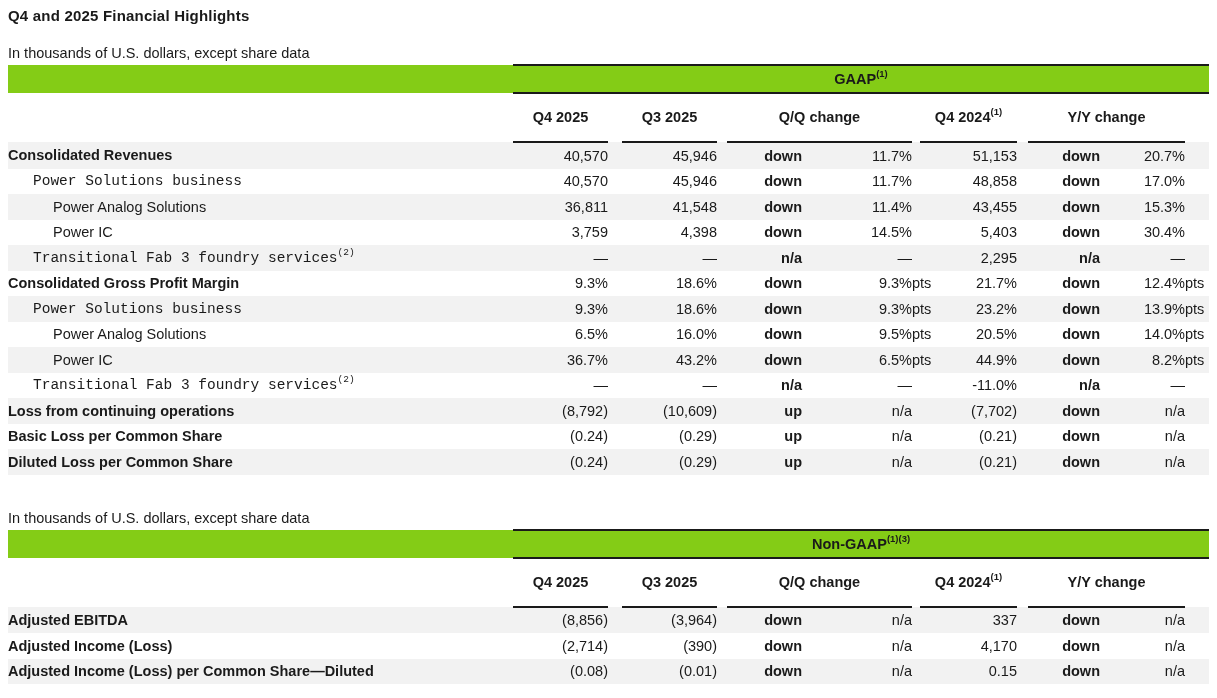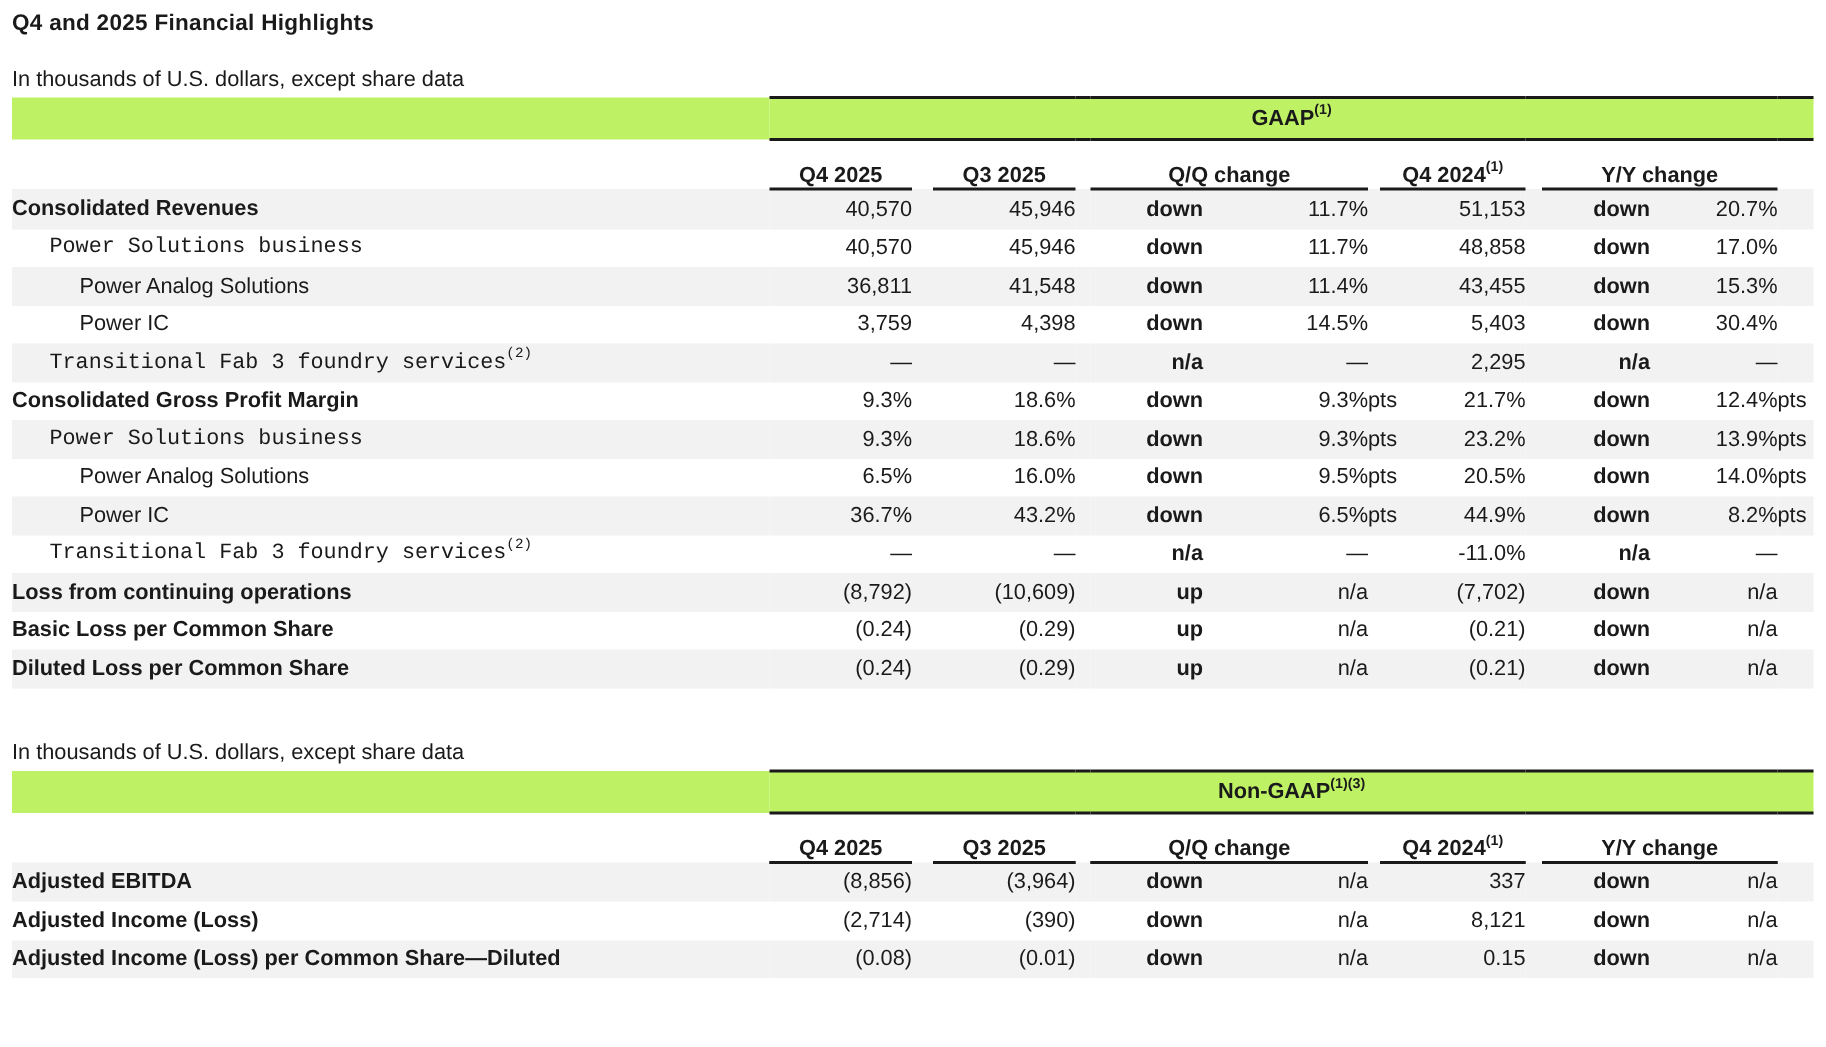--- a/index.html
+++ b/index.html
@@ -24,27 +24,27 @@
   col.w-label{width:505px;} col.w-q4{width:95px;} col.w-gap1{width:14px;}
   col.w-q3{width:95px;} col.w-gap2{width:10px;} col.w-qqd{width:75px;}
   col.w-qqv{width:110px;} col.w-gap3{width:8px;} col.w-q24{width:97px;}
   col.w-gap4{width:11px;} col.w-yyd{width:72px;} col.w-yyv{width:85px;}
   col.w-spacer{width:24px;}
   
   tr.unit-row th{
     height:25px;text-align:left;font-weight:normal;
     vertical-align:bottom;padding-bottom:3px;padding-right:24px;
   }
-  tr.band-row{background:#bef264;}
+  tr.band-row{background:#84cc16;}
   tr.band-row th{height:26px;}
   th.band{
     border-top:2px solid #1a1a1a;border-bottom:2px solid #1a1a1a;
     text-align:center;font-weight:bold;padding-right:30px;
   }
-  tr.cols-row th{height:31px;vertical-align:bottom;padding-bottom:0;}
+  tr.cols-row th{height:31px;vertical-align:bottom;padding-bottom:16px;}
   tr.cols-row th.col-h{
     border-bottom:2px solid #1a1a1a;text-align:center;font-weight:bold;
   }
   
   tbody.rows tr:nth-child(odd){background:#f2f2f2;}
   tbody.rows td{height:25.5px;}
   td.c-label{padding-left:5px;text-align:left;white-space:nowrap;}
   td.c-label.indent-1{padding-left:25px;font-family:Liberation Mono, monospace;}
   td.c-label.indent-2{padding-left:45px;}
   td.c-label.bold{font-weight:bold;}
@@ -365,21 +365,21 @@
         </tr>
         <tr>
           <td class="c-label indent-0 bold">Adjusted Income (Loss)</td>
           <td class="c-num c-q4">(2,714)</td>
           <td class="c-gap"></td>
           <td class="c-num c-q3">(390)</td>
           <td class="c-gap"></td>
           <td class="c-dir c-qqd">down</td>
           <td class="c-num c-qqv">n/a</td>
           <td class="c-gap"></td>
-          <td class="c-num c-q24">8,121</td>
+          <td class="c-num c-q24">4,170</td>
           <td class="c-gap"></td>
           <td class="c-dir c-yyd">down</td>
           <td class="c-num c-yyv">n/a</td>
           <td class="c-spacer"></td>
         </tr>
         <tr>
           <td class="c-label indent-0 bold">Adjusted Income (Loss) per Common Share—Diluted</td>
           <td class="c-num c-q4">(0.08)</td>
           <td class="c-gap"></td>
           <td class="c-num c-q3">(0.01)</td>

